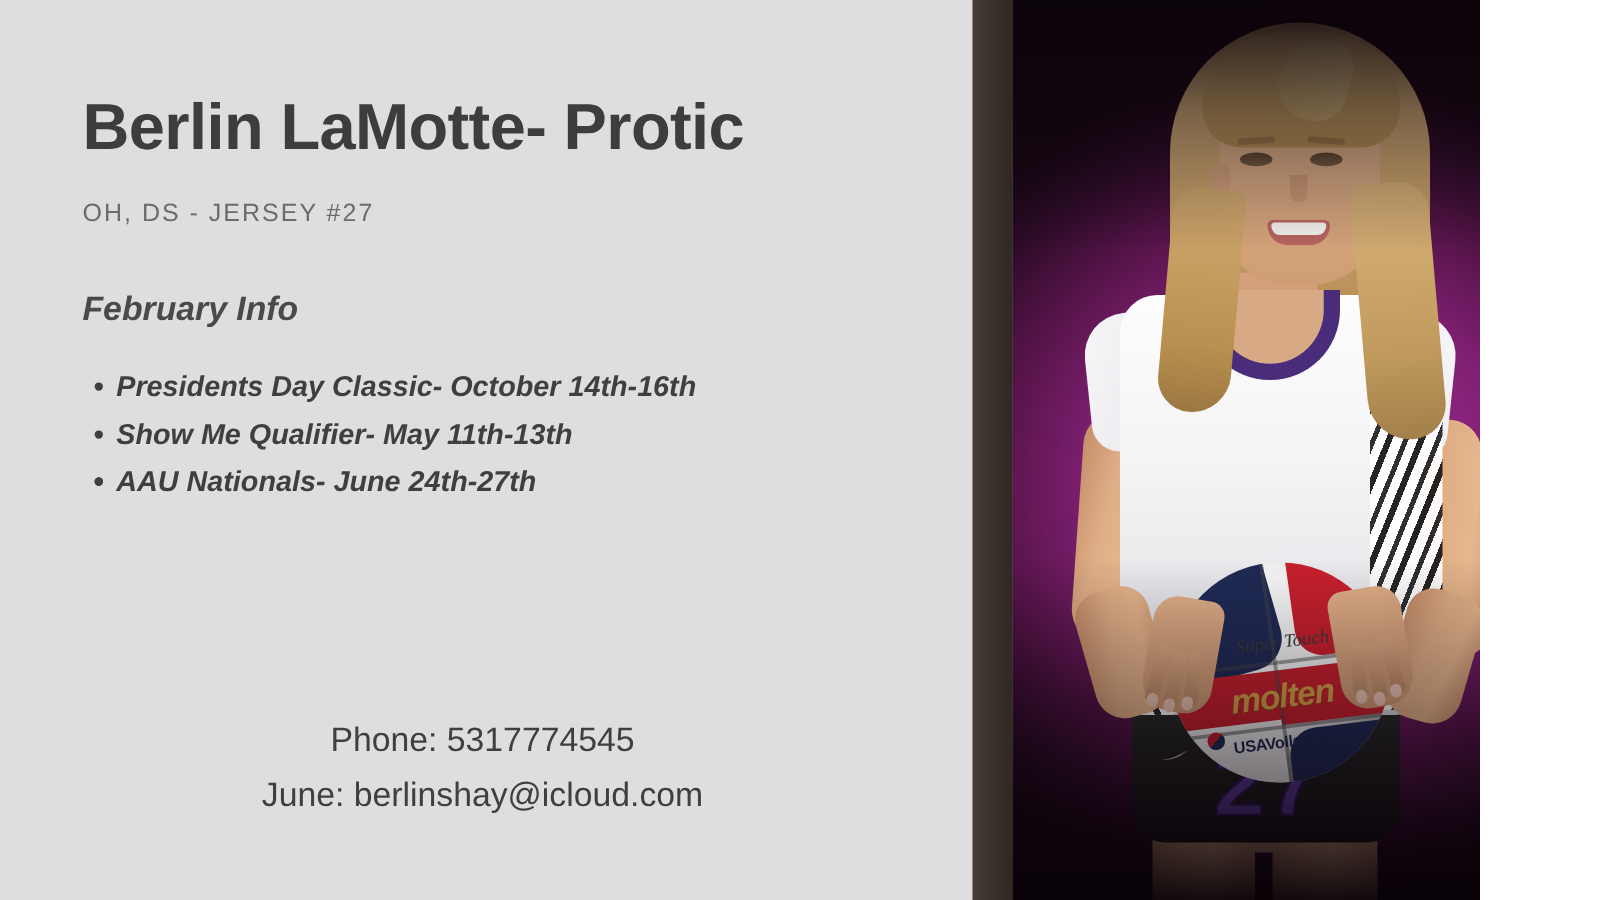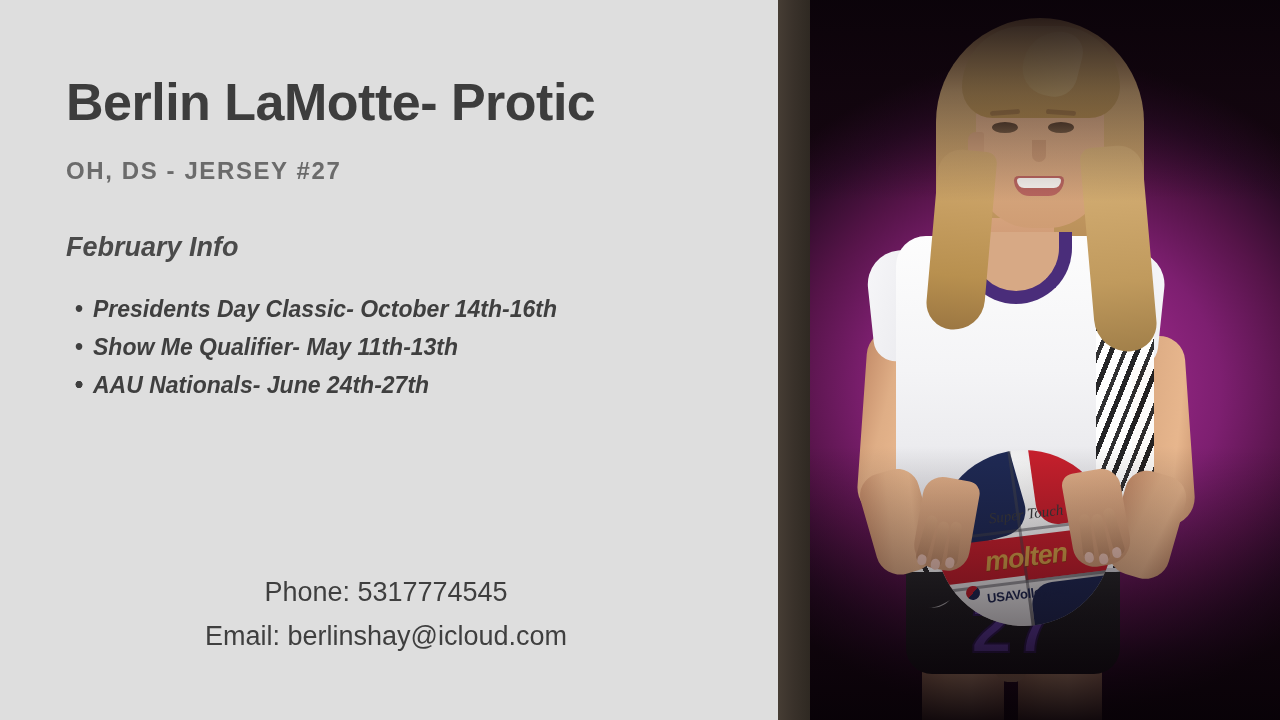--- a/index.html
+++ b/index.html
@@ -6,21 +6,21 @@
   html, body {
     margin: 0;
     padding: 0;
     background: #ffffff;
   }
   body {
     font-family: "Liberation Sans", sans-serif;
   }
   .slide {
     position: relative;
-    width: 1280px;
+    width: 1184px;
     height: 720px;
     overflow: hidden;
     background: #f0abfc;
   }
 
   
   .info-panel {
     position: absolute;
     left: 0;
     top: 0;
@@ -42,23 +42,23 @@
     letter-spacing: -0.5px;
     color: #3d3d3d;
     white-space: nowrap;
   }
 
   .player-position {
     position: absolute;
     left: 66px;
     top: 156px;
     margin: 0;
-    font-size: 24px;
+    font-size: 20px;
     line-height: 30px;
-    font-weight: bold;
+    font-weight: normal;
     letter-spacing: 1.6px;
     color: #6b6b6b;
     white-space: nowrap;
     text-align: center;
   }
 
   .section-heading {
     position: absolute;
     left: 66px;
     top: 230px;
@@ -430,21 +430,21 @@
         <span class="bullet-dot">•</span>
       </li>
       <li class="event-item">
         <span class="bullet-dot">•</span>
         <span class="event-text">AAU Nationals- June 24th-27th</span>
       </li>
     </ul>
 
     <div class="contact-block">
       <p class="contact-line">Phone: 5317774545</p>
-      <p class="contact-line">Email: berlinshay@icloud.com</p>
+      <p class="contact-line">June: berlinshay@icloud.com</p>
     </div>
 
   </div>
 
   <div class="divider-strip"></div>
 
   <div class="photo-panel">
     <div class="photo-backdrop"></div>
 
     <div class="figure">

